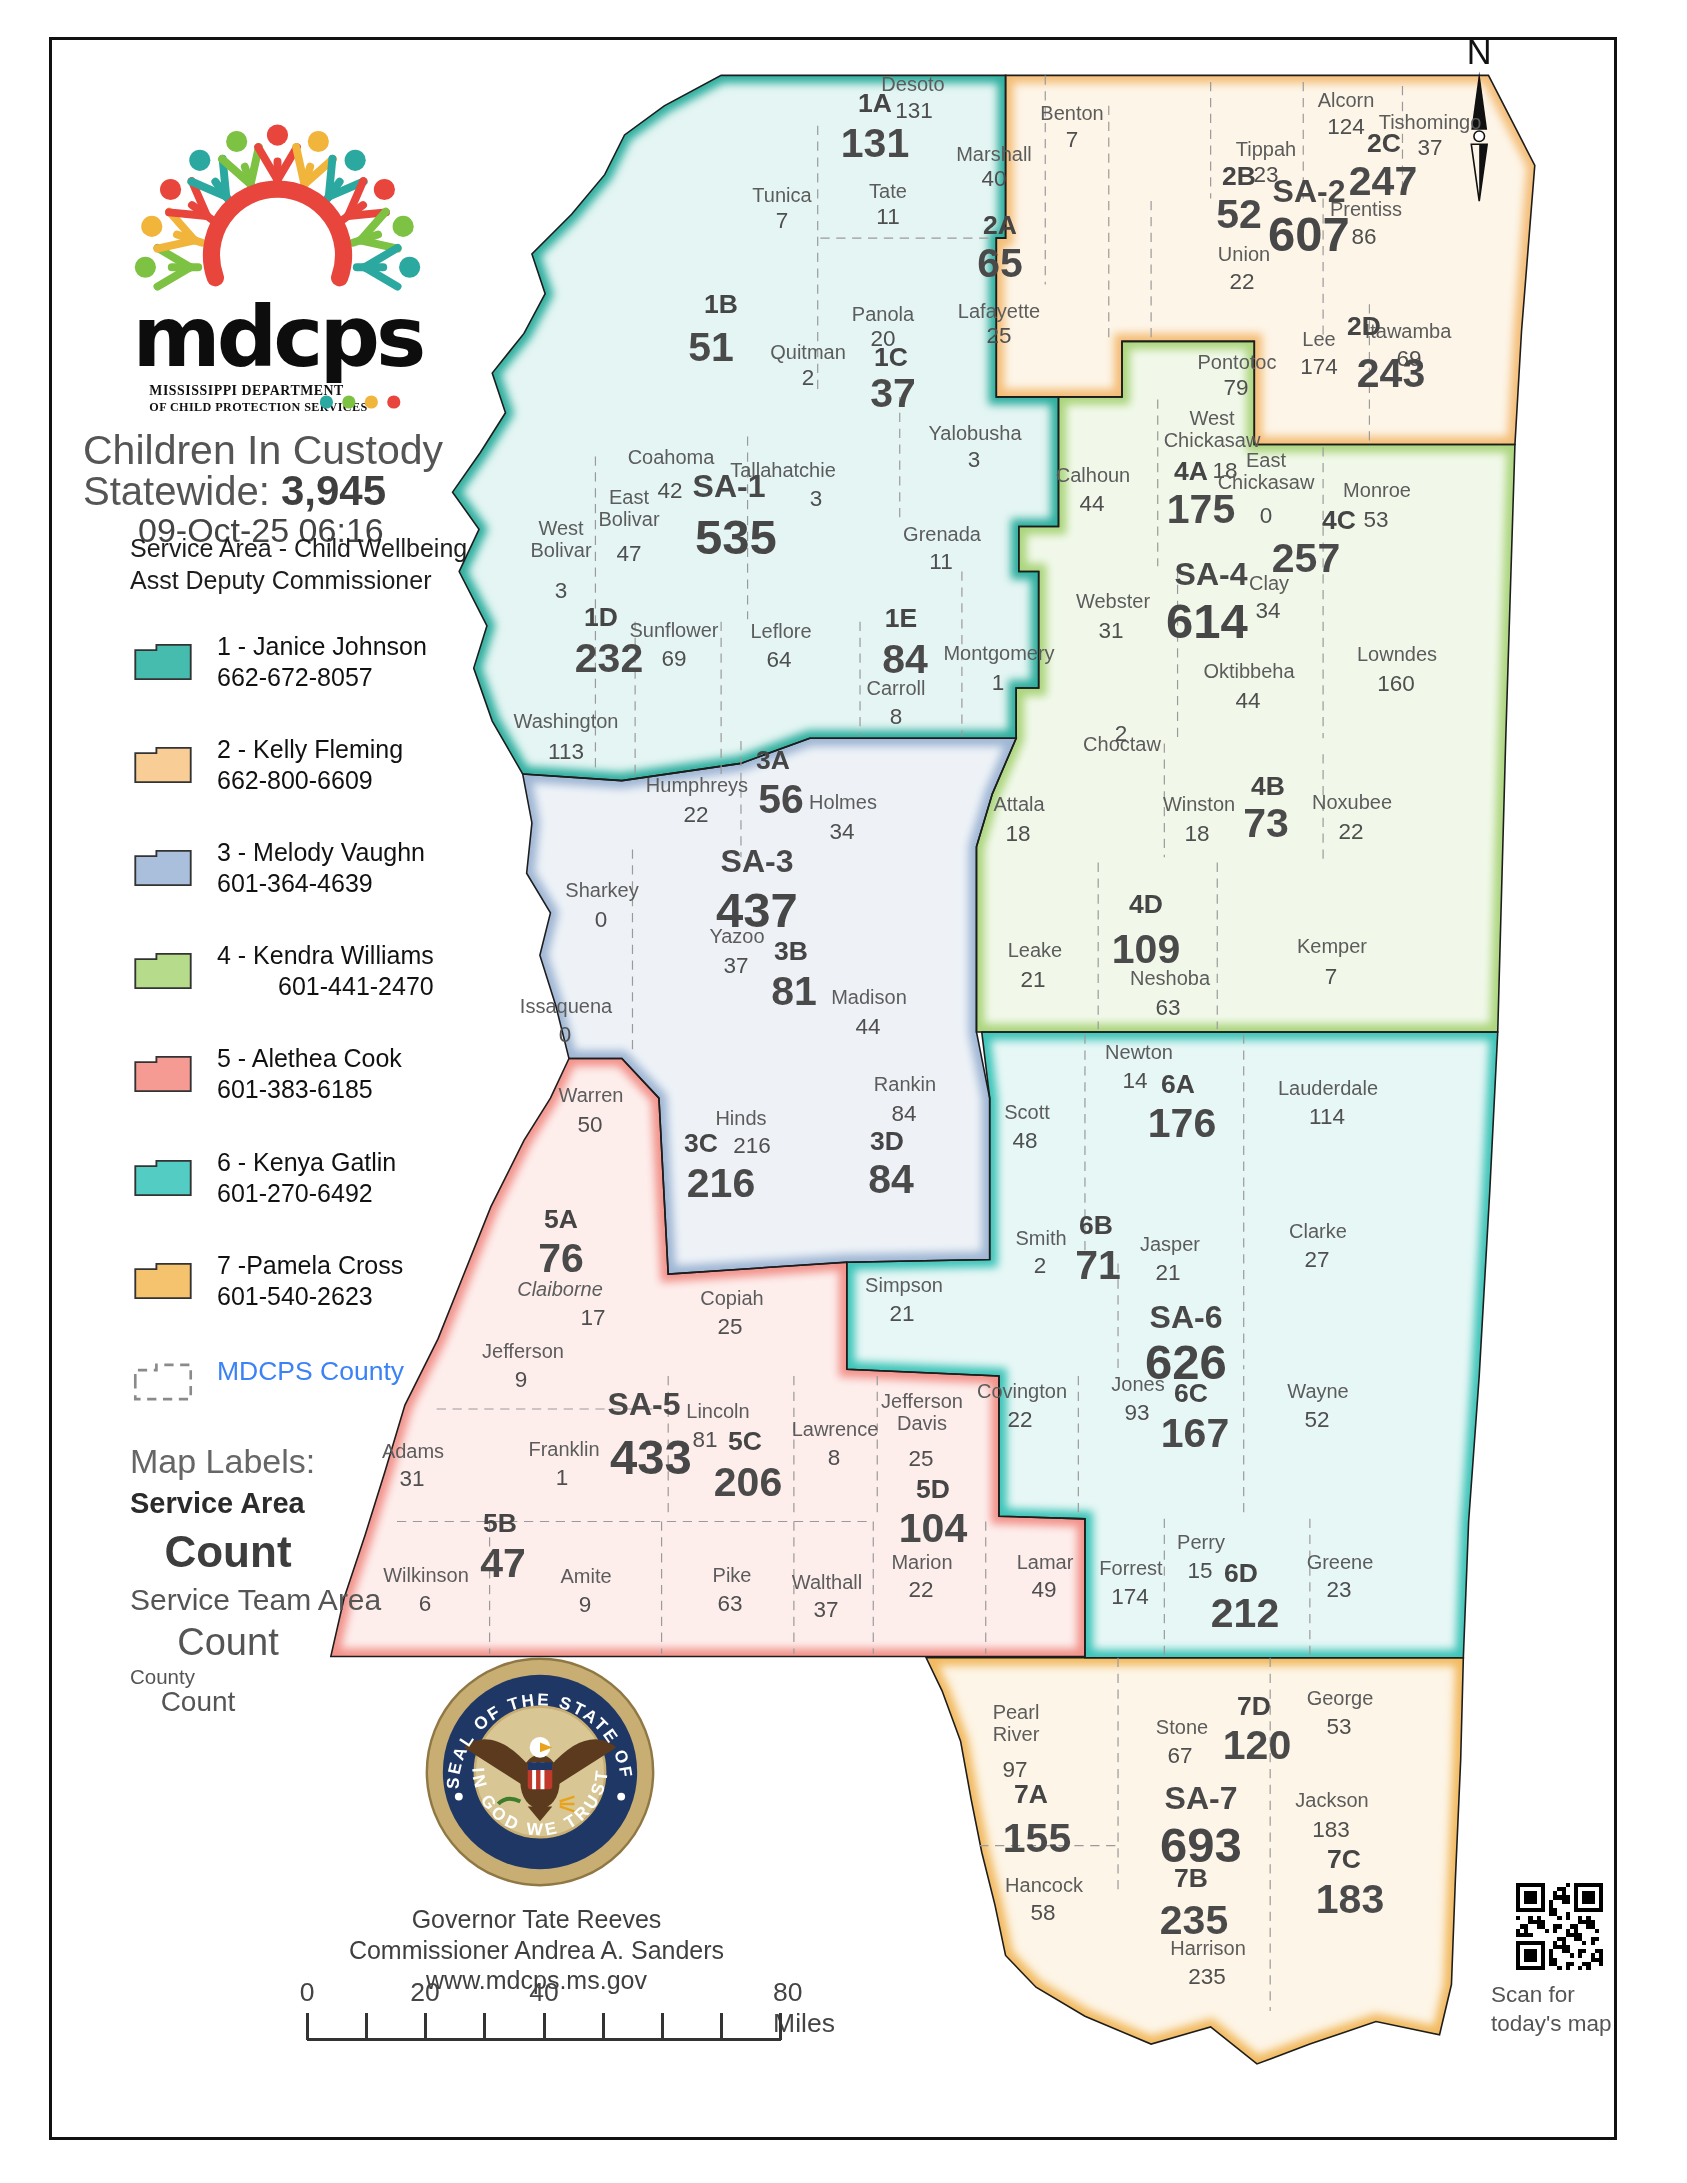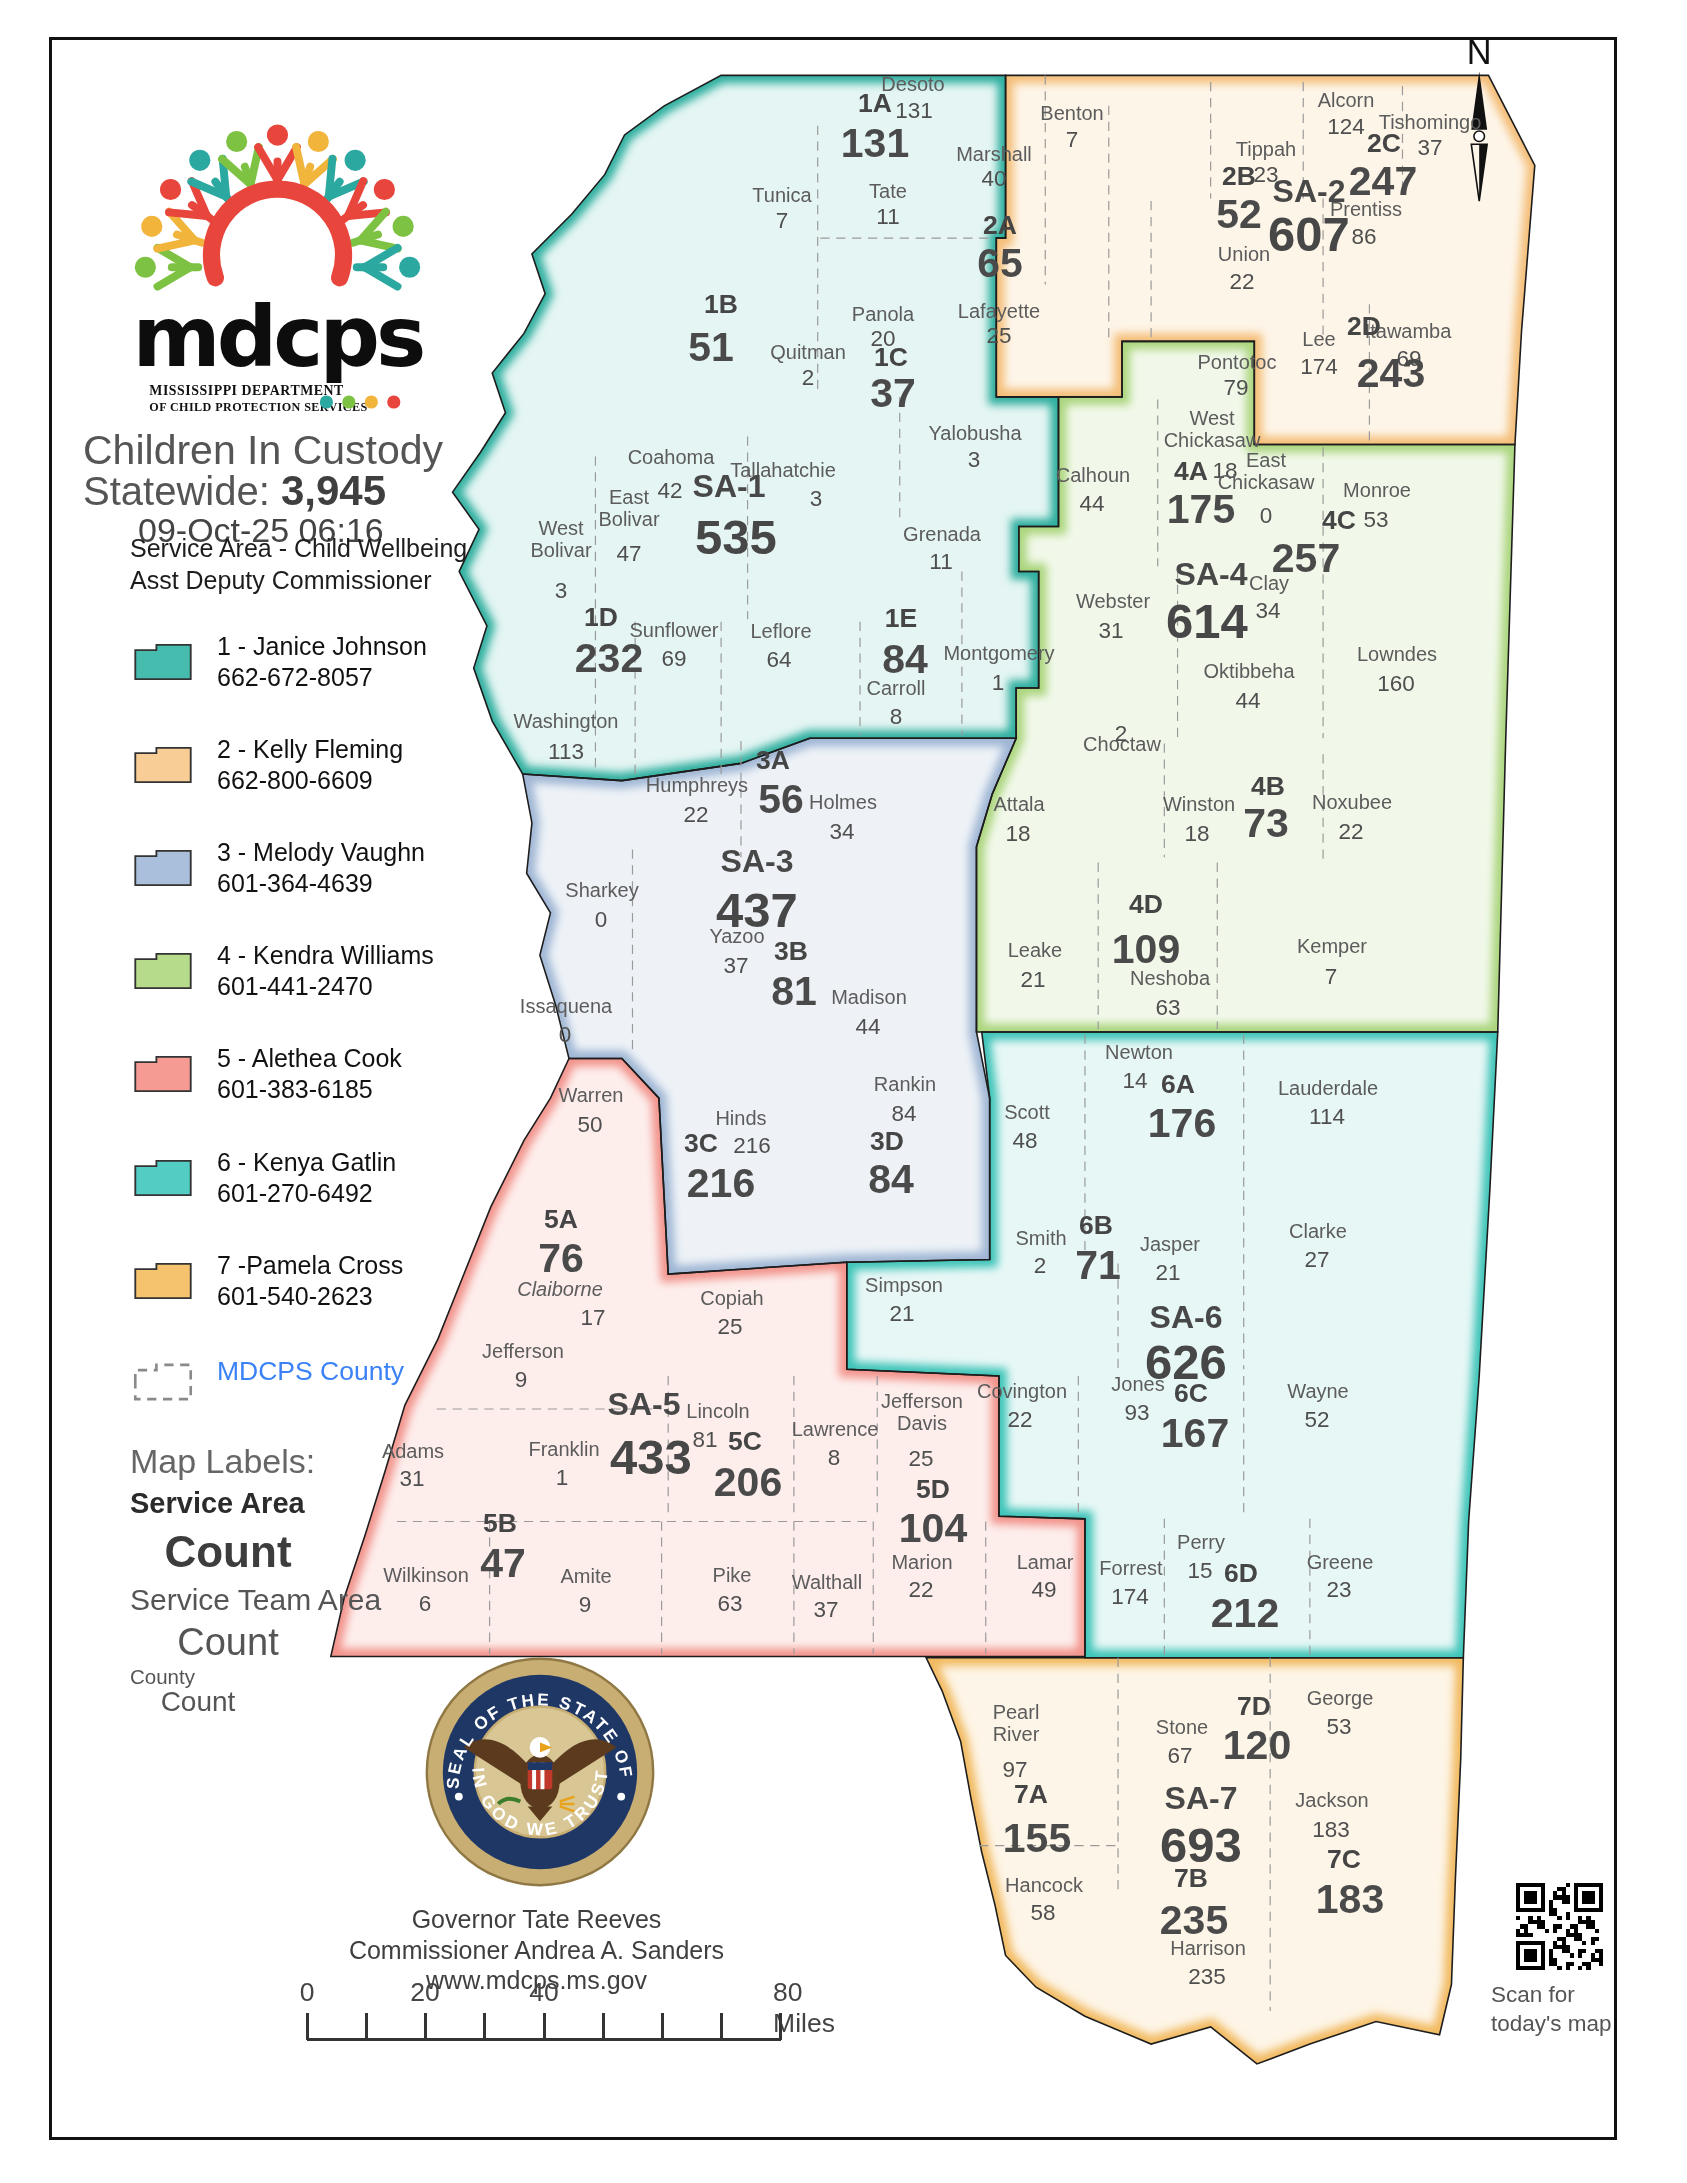--- a/index.html
+++ b/index.html
@@ -507,21 +507,21 @@
         <div class="leg-text">2 - Kelly Fleming
 662-800-6609</div>
       </div>
       <div class="leg-row" style="top: 837px;">
         <svg class="leg-swatch" viewBox="0 0 50 33">
           <path d="M4,16 L4,6 L20,6 L20,2 L46,2 L46,28 L4,28 Z" fill="#A9BFDB" stroke="#333" stroke-width="1.4"></path>
         </svg>
         <div class="leg-text">3 - Melody Vaughn
 601-364-4639</div>
       </div>
-      <div class="leg-row" style="top: 940px;">
+      <div class="leg-row" style="top: 940px; text-align: right;">
         <svg class="leg-swatch" viewBox="0 0 50 33">
           <path d="M4,16 L4,6 L20,6 L20,2 L46,2 L46,28 L4,28 Z" fill="#B5DB8B" stroke="#333" stroke-width="1.4"></path>
         </svg>
         <div class="leg-text">4 - Kendra Williams
 601-441-2470</div>
       </div>
       <div class="leg-row" style="top: 1043px;">
         <svg class="leg-swatch" viewBox="0 0 50 33">
           <path d="M4,16 L4,6 L20,6 L20,2 L46,2 L46,28 L4,28 Z" fill="#F59B94" stroke="#333" stroke-width="1.4"></path>
         </svg>

